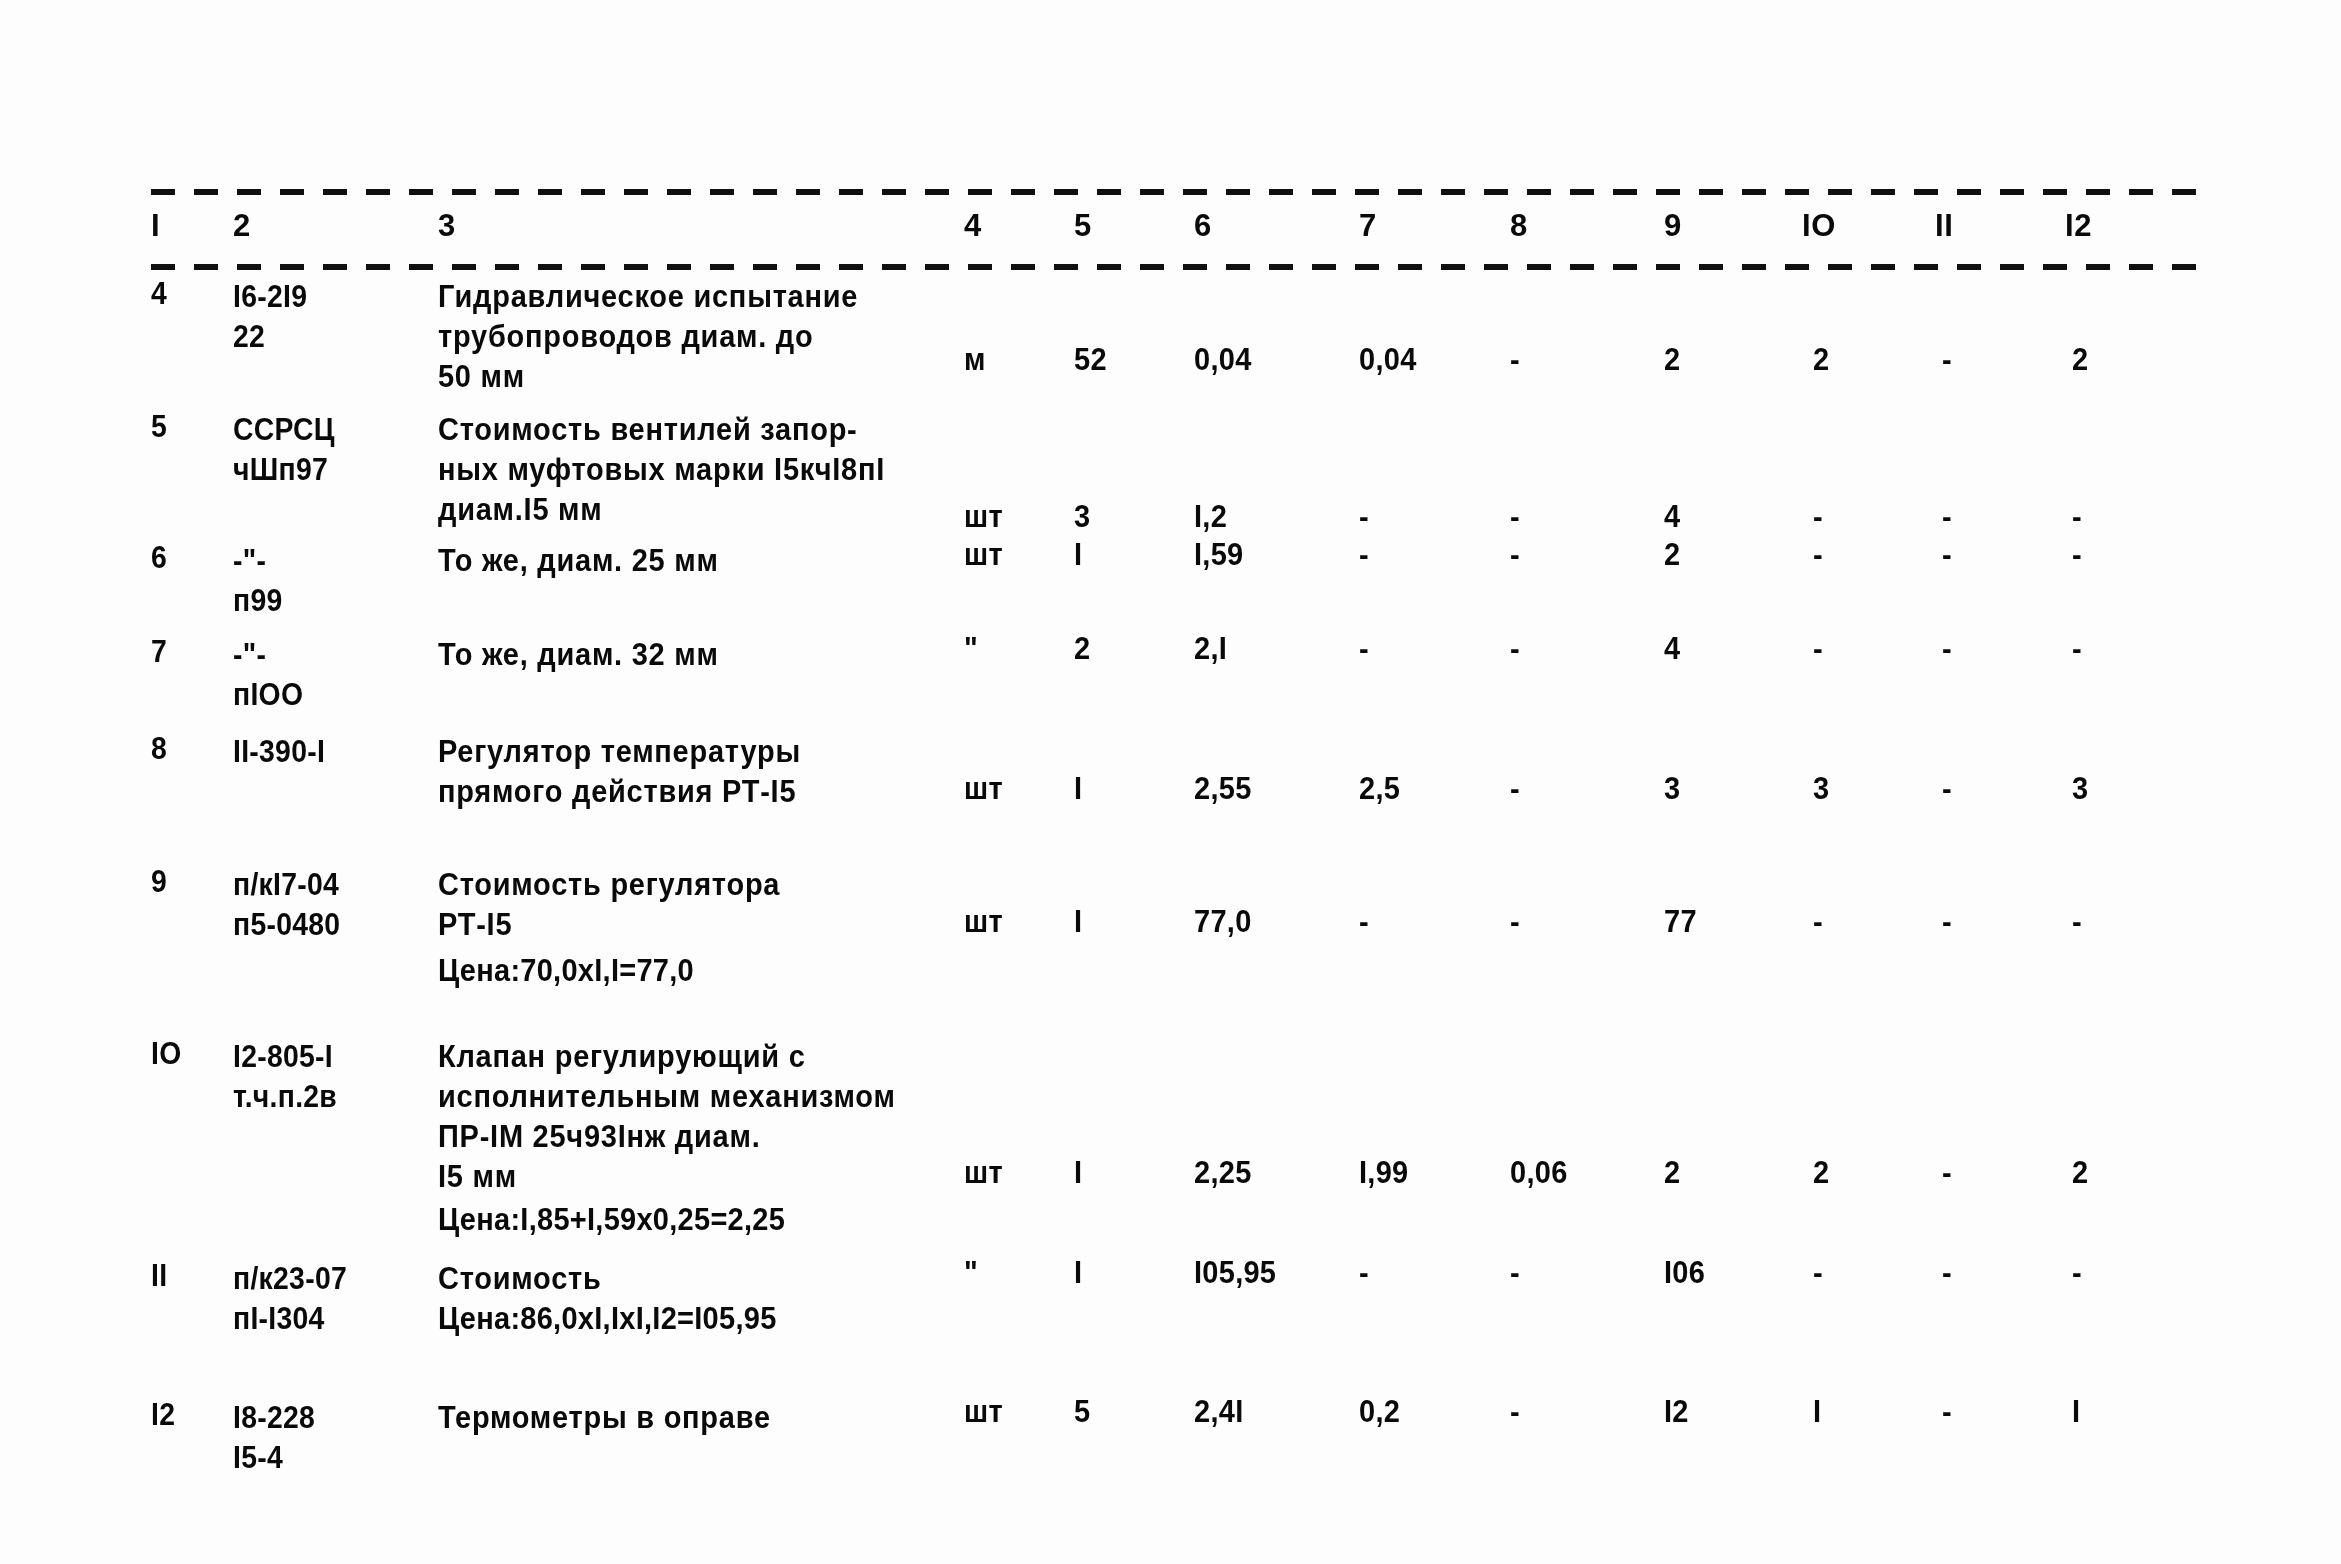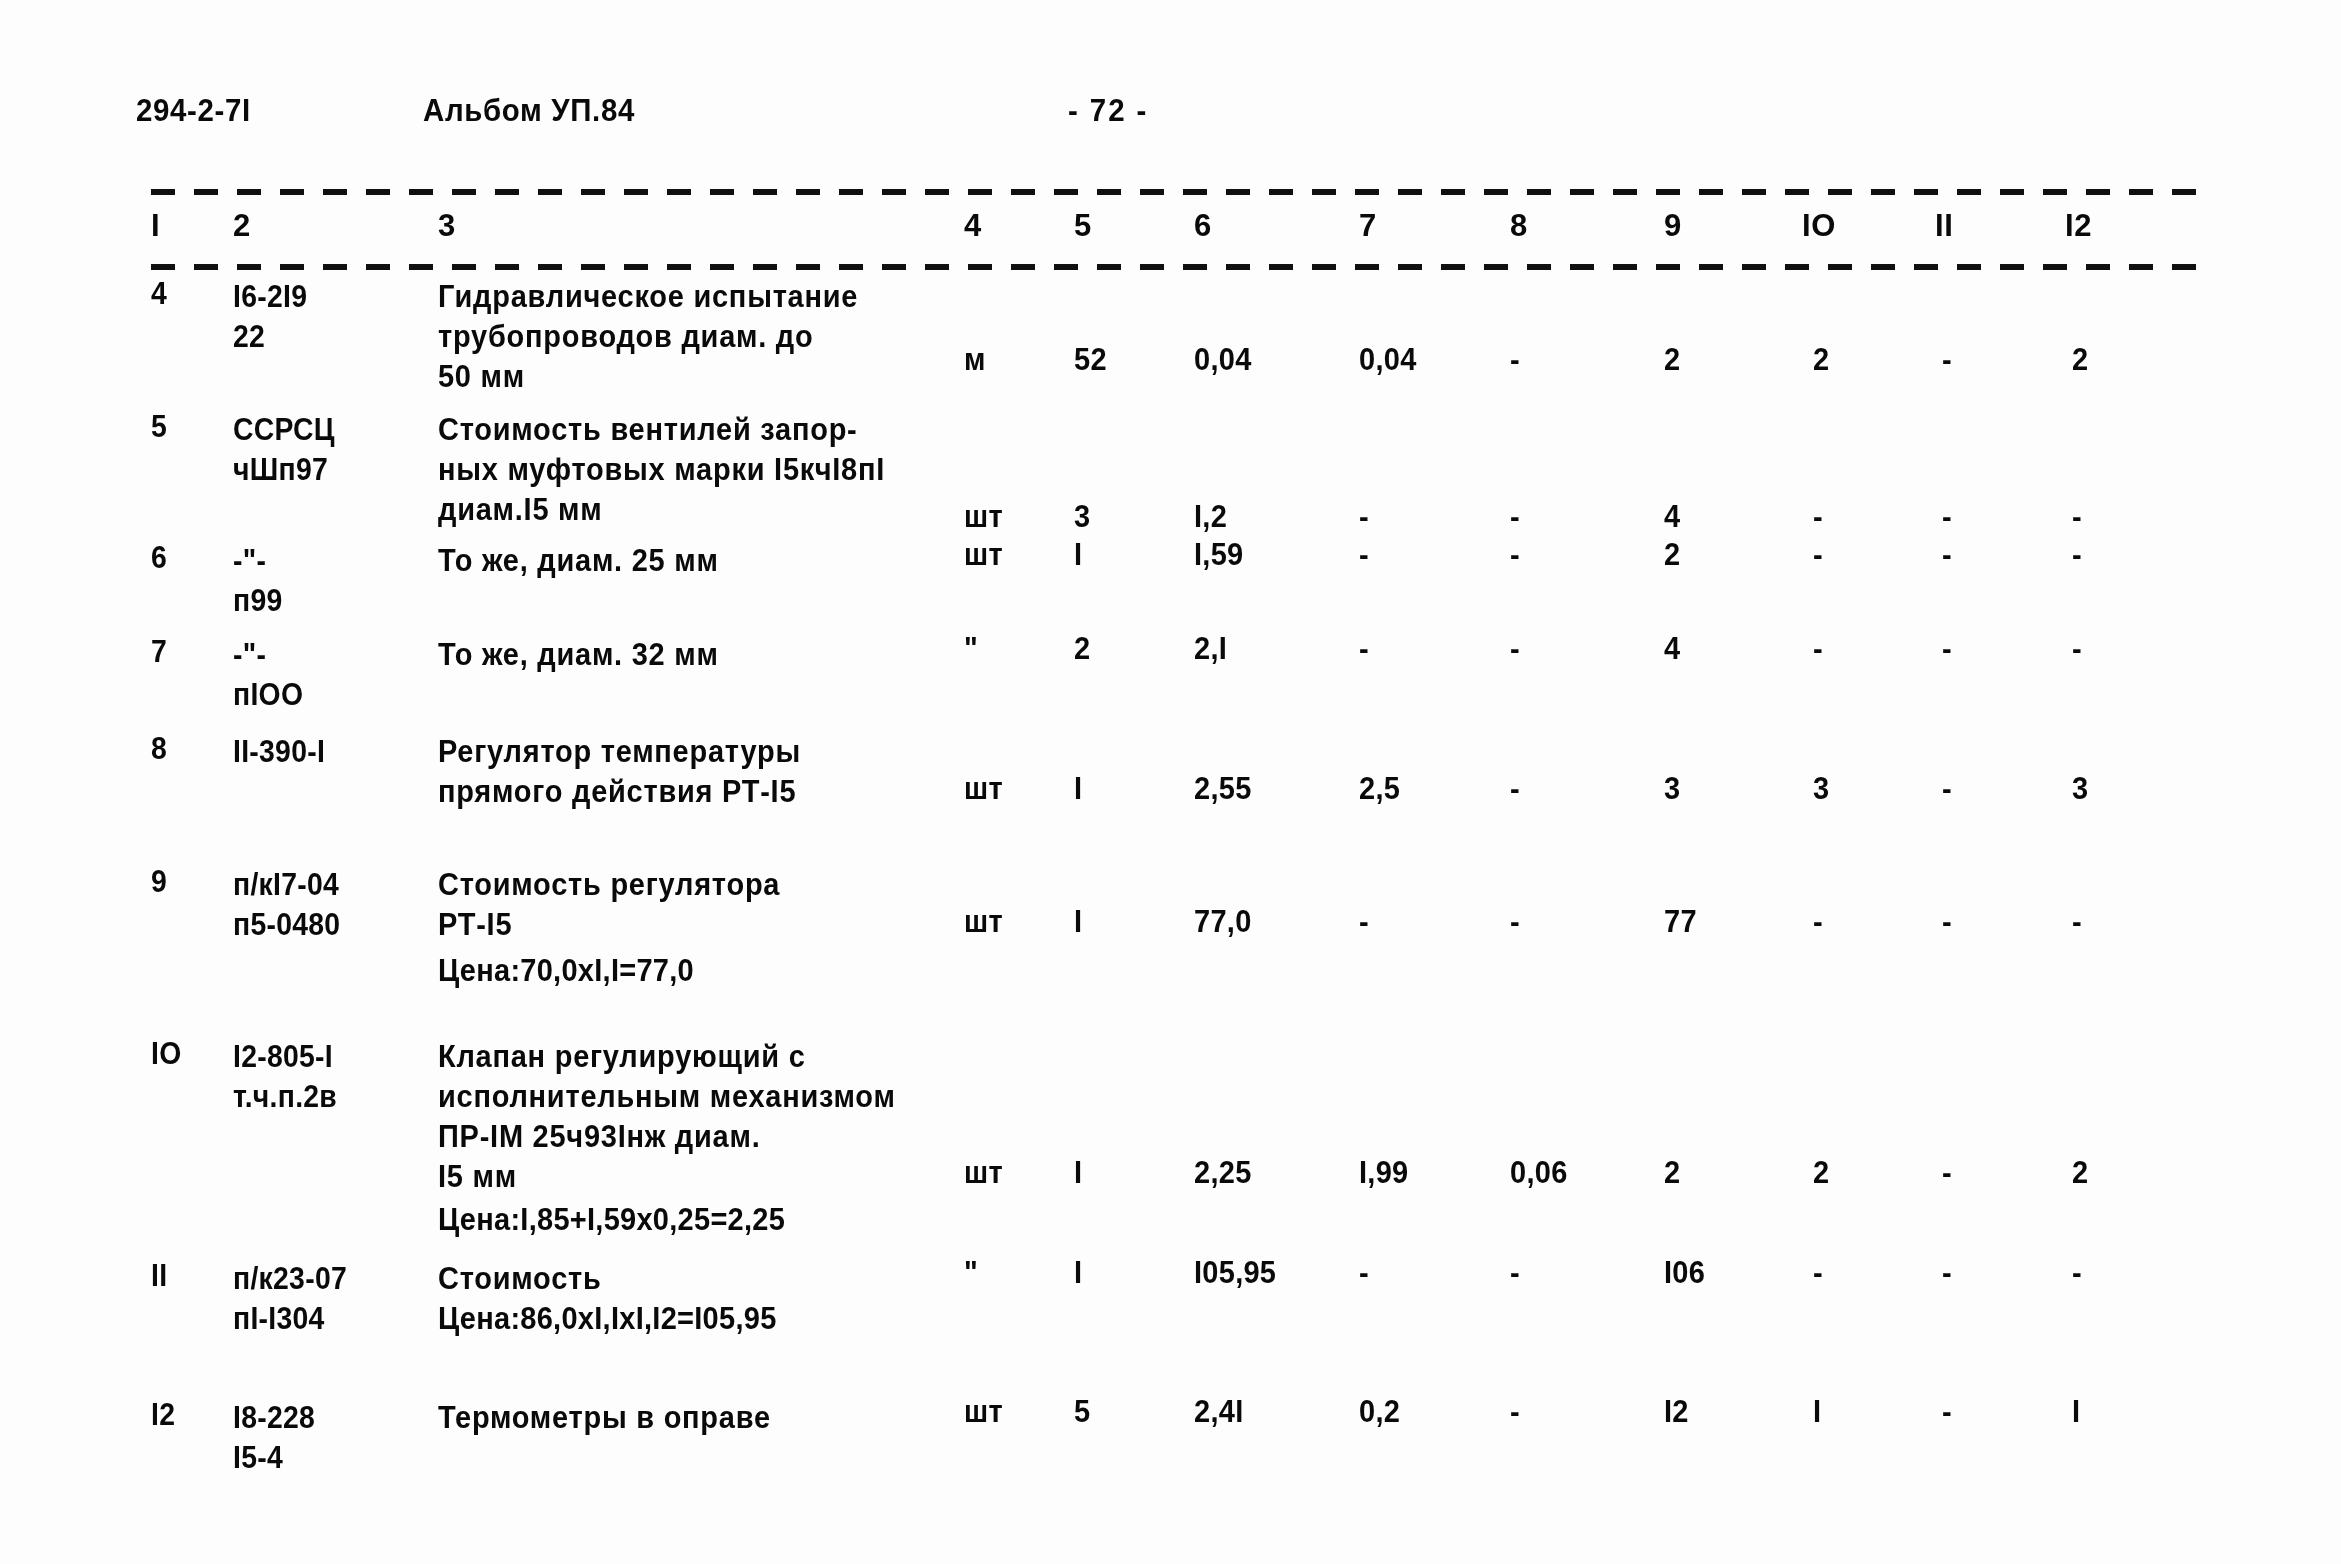--- a/index.html
+++ b/index.html
@@ -156,25 +156,20 @@
   .c9  { left: 1664px; }
   .c10 { left: 1813px; }
   .c11 { left: 1942px; }
   .c12 { left: 2072px; }
 </style>
 </head>
 <body>
 
 <div class="page">
 
-  <div class="doc-header">
-    <div class="doc-code">294-2-7I</div>
-    <div class="doc-album">Альбом УП.84</div>
-    <div class="doc-page">- 72 -</div>
-  </div>
 
   <div class="rule rule-top"></div>
   <div class="rule rule-bottom"></div>
 
   <div id="column-headers">
       <div class="colhead" style="left: 151px;">I</div>
       <div class="colhead" style="left: 233px;">2</div>
       <div class="colhead" style="left: 438px;">3</div>
       <div class="colhead" style="left: 964px;">4</div>
       <div class="colhead" style="left: 1074px;">5</div>

